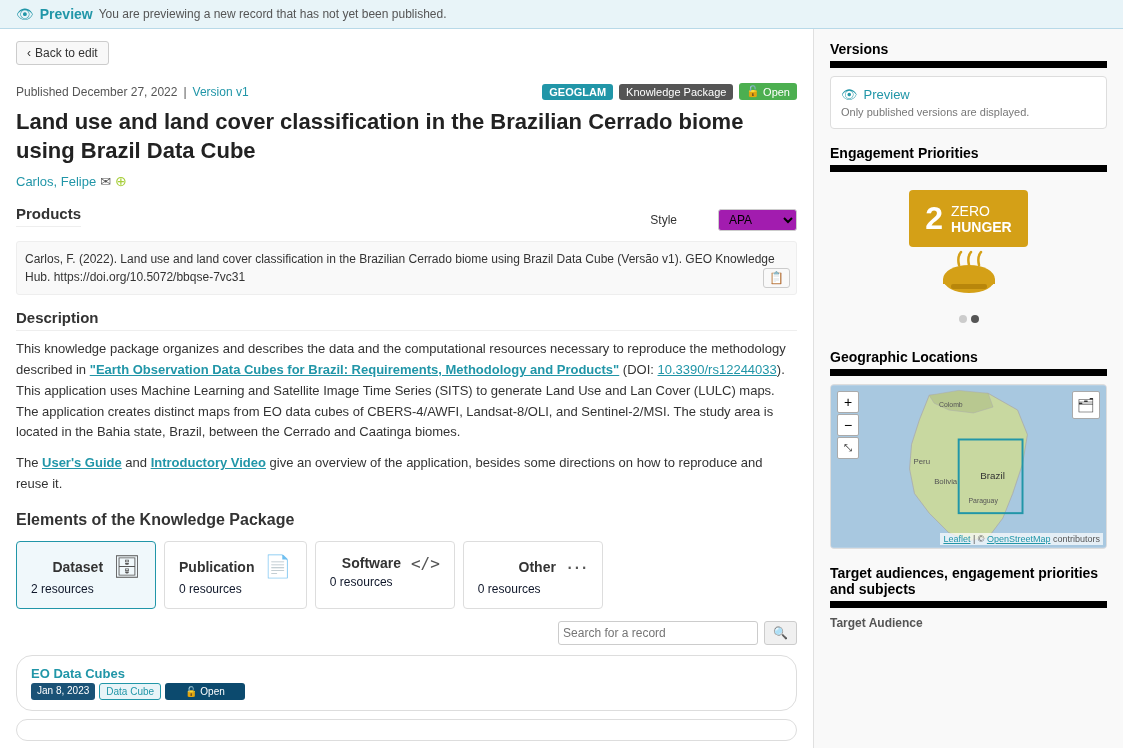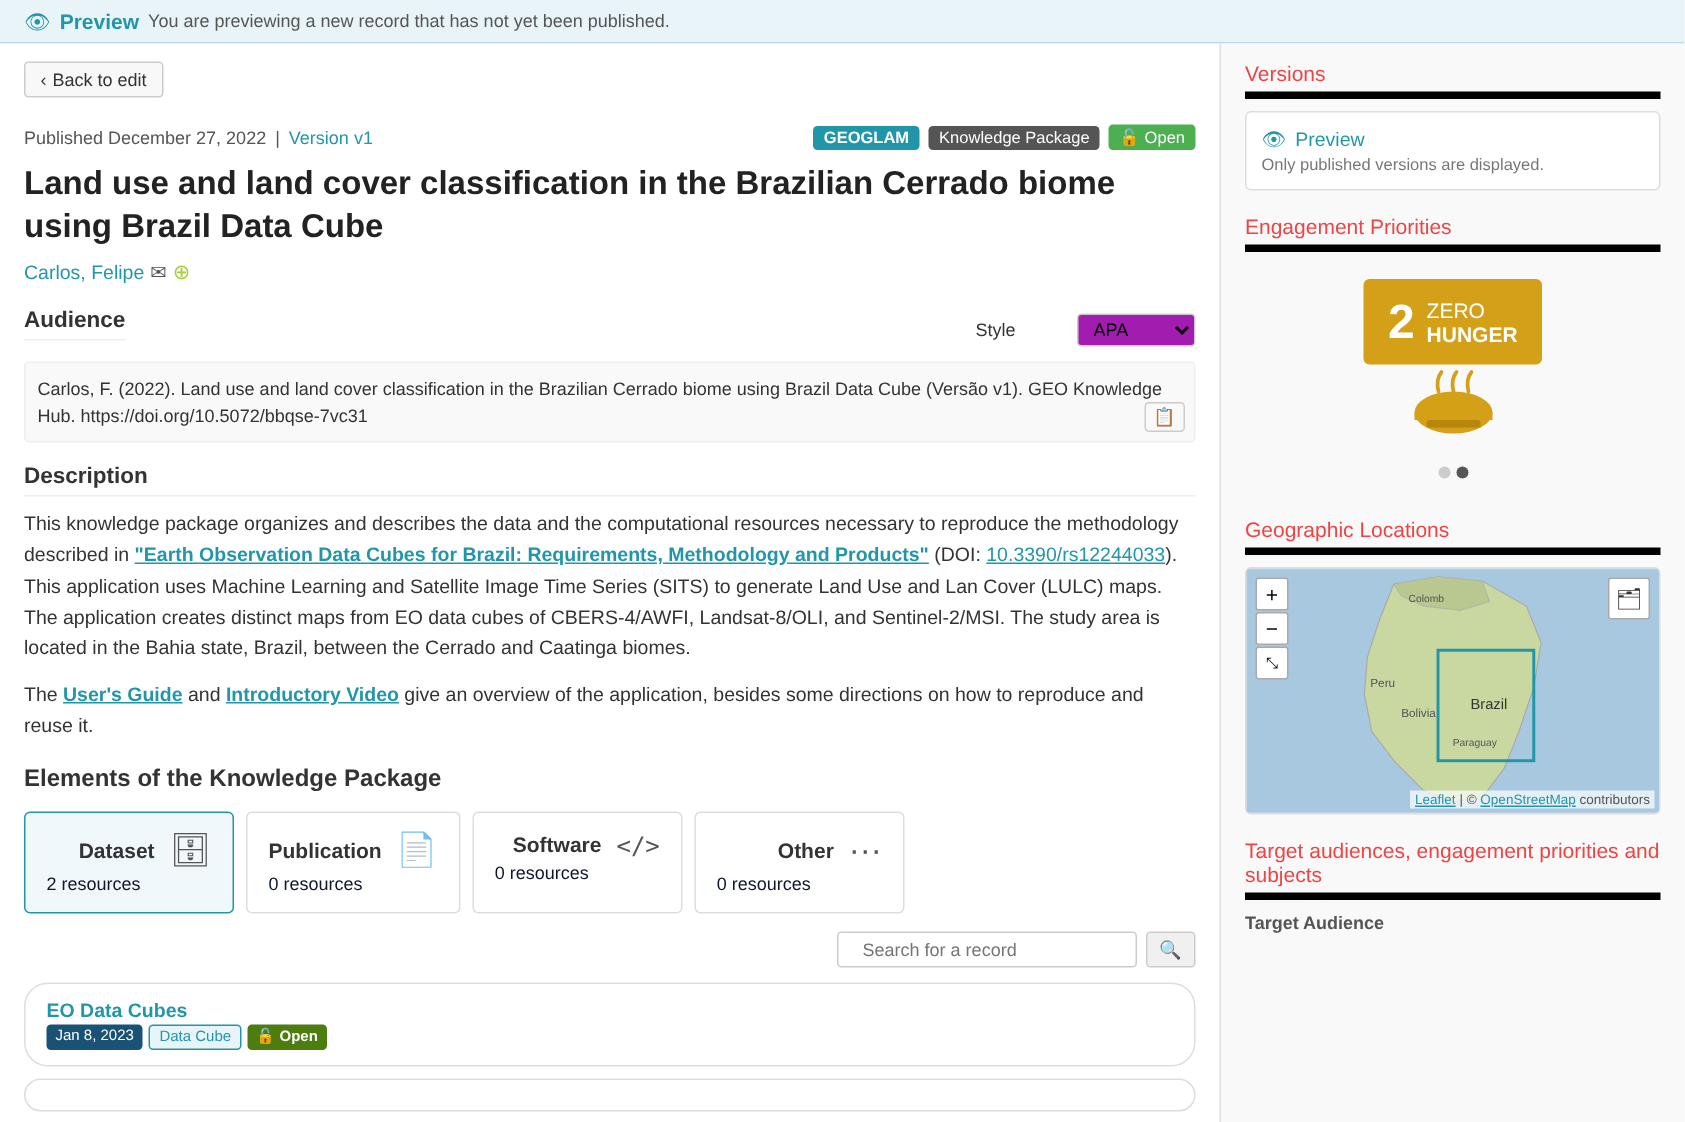--- a/index.html
+++ b/index.html
@@ -232,21 +232,21 @@
     
     .search-bar-row {
       display: flex;
       align-items: center;
       gap: 6px;
       margin-bottom: 10px;
     }
     .search-input {
       border: 1px solid #ccc;
       border-radius: 3px;
-      padding: 4px 16px;
+      padding: 4px 4px;
       font-size: 12px;
       width: 200px;
     }
     .search-btn {
       background: #f0f0f0;
       border: 1px solid #ccc;
       border-radius: 3px;
       padding: 4px 8px;
       cursor: pointer;
       font-size: 12px;
@@ -286,41 +286,40 @@
     }
     .tag-dataset {
       background: #e8f4f8;
       color: #2196a8;
       border: 1px solid #2196a8;
       padding: 2px 6px;
       border-radius: 3px;
       font-size: 10px;
     }
     .tag-open {
-      background: #4d7c0f;
+      background: #0c4a6e;
       color: #fff;
-      padding: 2px 6px;
+      padding: 2px 20px;
       border-radius: 3px;
       font-size: 10px;
       display: inline-flex;
       align-items: center;
       gap: 2px;
-      font-weight: bold;
     }
 
     
     .sidebar-section {
       margin-bottom: 16px;
     }
     .sidebar-section-title {
       font-size: 14px;
-      font-weight: normal;
-      color: #ef4444;
+      font-weight: bold;
+      color: #000000;
       margin-bottom: 8px;
-      border-bottom: 5px solid #000000;
+      border-bottom: 7px solid #000000;
       padding-bottom: 4px;
     }
 
     
     .versions-box {
       border: 1px solid #ddd;
       border-radius: 4px;
       background: #fff;
       padding: 10px;
     }
@@ -481,21 +480,21 @@
     <h1 class="record-title">Land use and land cover classification in the Brazilian Cerrado biome using Brazil Data Cube</h1>
 
     <div class="authors">
       <a href="#">Carlos, Felipe</a>
       <span style="color:#555;">✉</span>
       <span class="orcid-icon">⊕</span>
     </div>
 
     <div style="margin-bottom:14px;">
       <div class="citation-header">
-        <span class="section-title">Audience</span>
+        <span class="section-title">Products</span>
         <div class="citation-style">
           <label>Style</label>
           <select class="citation-select">
             <option>APA</option>
             <option>Chicago</option>
             <option>MLA</option>
           </select>
         </div>
       </div>
       <div class="citation-text">

